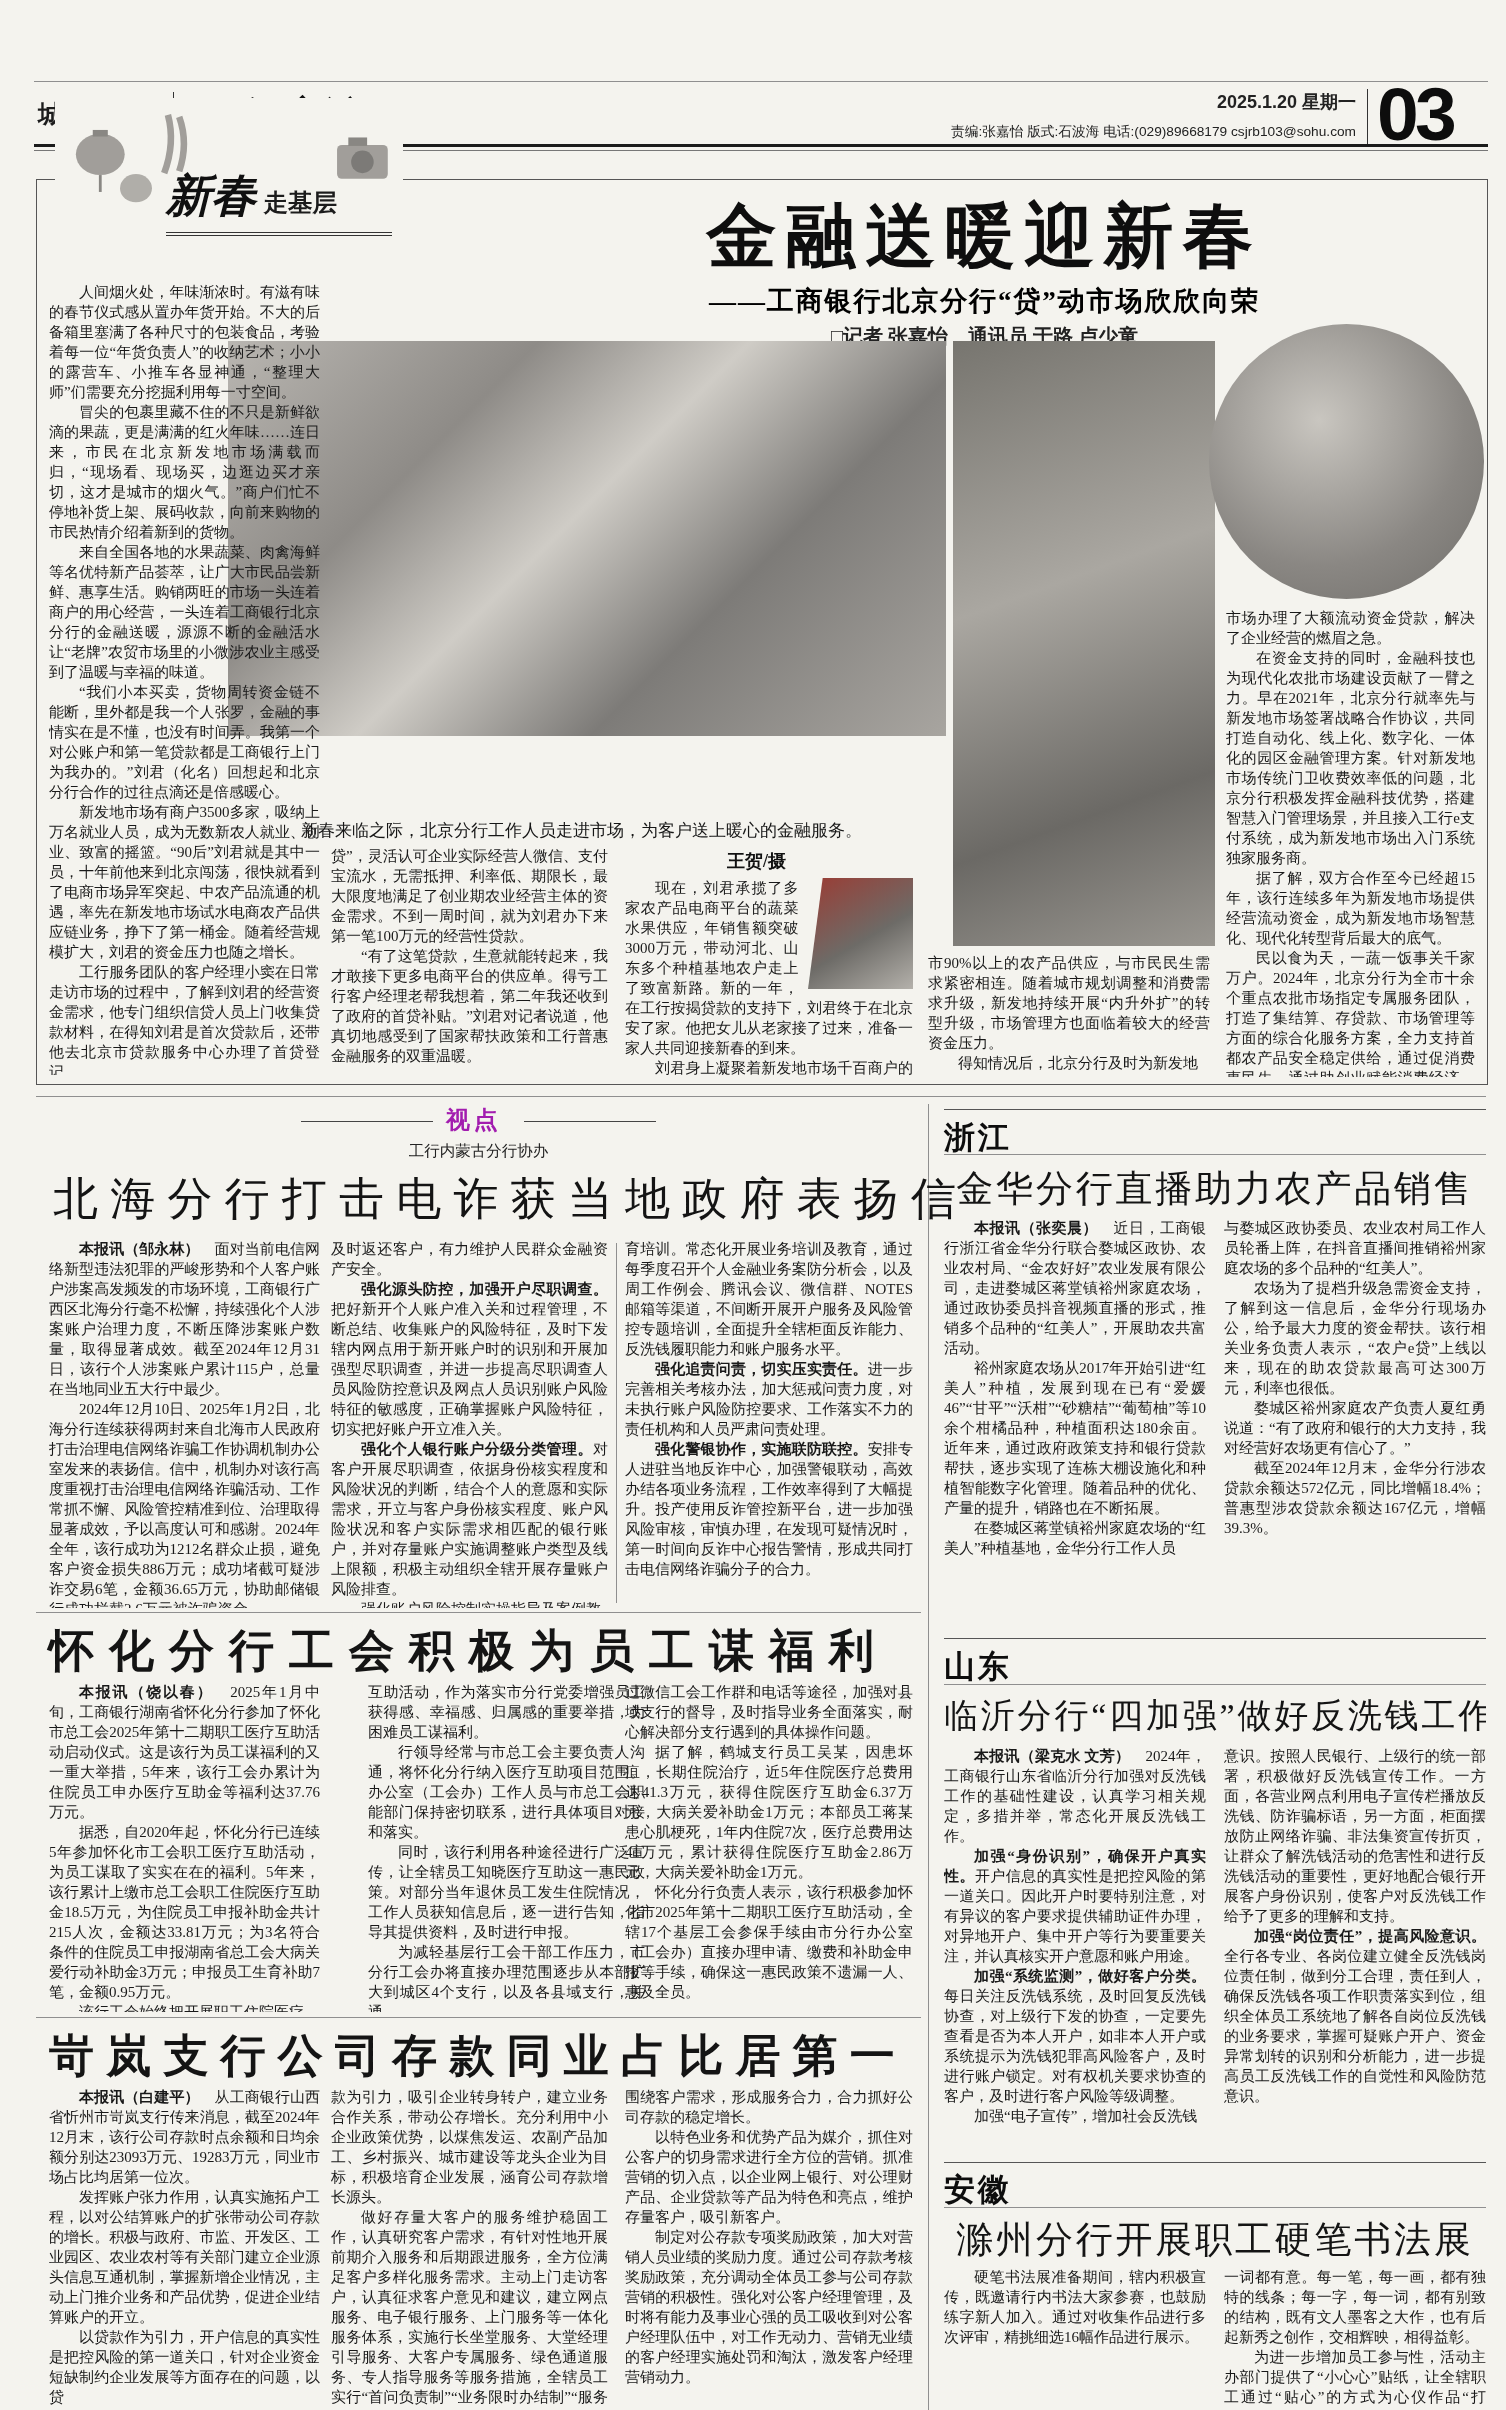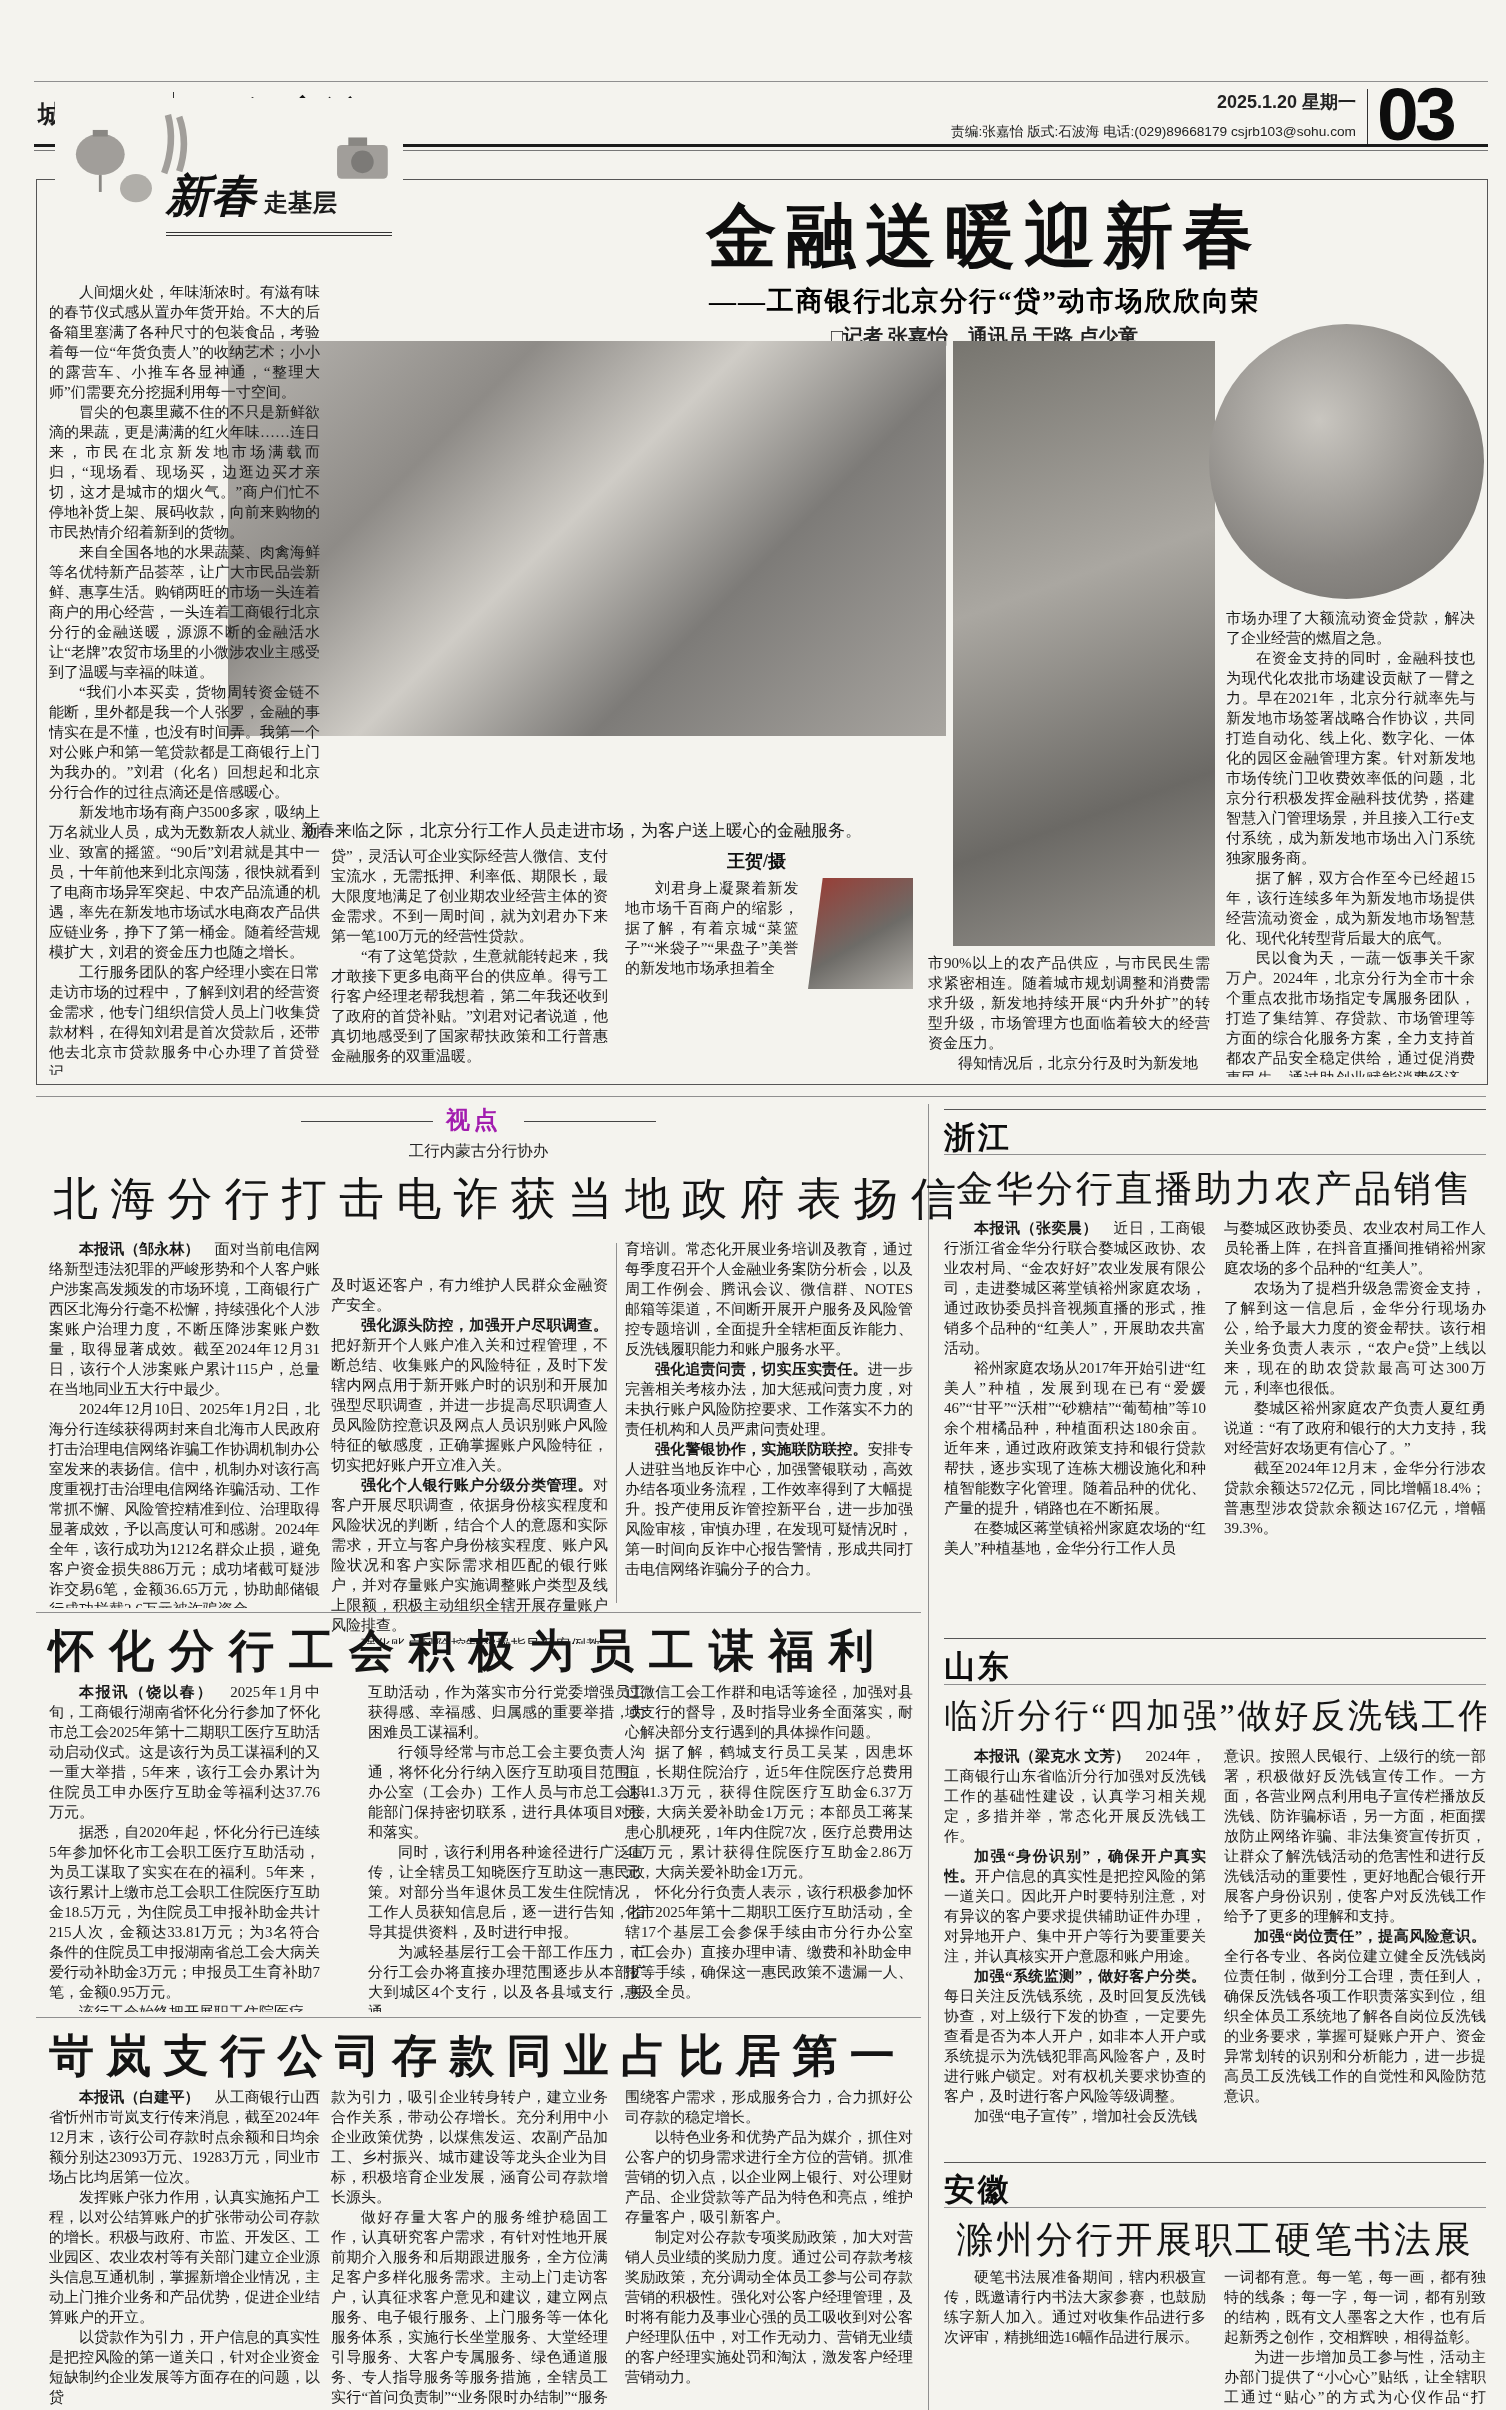--- a/index.html
+++ b/index.html
@@ -103,20 +103,21 @@
       <p>新发地市场有商户3500多家，吸纳上万名就业人员，成为无数新农人就业、创业、致富的摇篮。“90后”刘君就是其中一员，十年前他来到北京闯荡，很快就看到了电商市场异军突起、中农产品流通的机遇，率先在新发地市场试水电商农产品供应链业务，挣下了第一桶金。随着经营规模扩大，刘君的资金压力也随之增长。</p>
       <p>工行服务团队的客户经理小窦在日常走访市场的过程中，了解到刘君的经营资金需求，他专门组织信贷人员上门收集贷款材料，在得知刘君是首次贷款后，还带他去北京市贷款服务中心办理了首贷登记。</p>
       <p>回到行里，小窦会同行内信贷条线进行审议后，第一时间为刘君制定了融资方案，采用北京分行涉农特色场景“农保e</p>
     </div>
   <div class="col" style="left:331px;top:846px;width:277px;height:232px;">
       <p class="cont">贷”，灵活认可企业实际经营人微信、支付宝流水，无需抵押、利率低、期限长，最大限度地满足了创业期农业经营主体的资金需求。不到一周时间，就为刘君办下来第一笔100万元的经营性贷款。</p>
       <p>“有了这笔贷款，生意就能转起来，我才敢接下更多电商平台的供应单。得亏工行客户经理老帮我想着，第二年我还收到了政府的首贷补贴。”刘君对记者说道，他真切地感受到了国家帮扶政策和工行普惠金融服务的双重温暖。</p>
     </div>
   <div class="col" style="left:625px;top:878px;width:288px;height:200px;">
     <span class="inset-float"></span>
+      <p>现在，刘君承揽了多家农产品电商平台的蔬菜水果供应，年销售额突破3000万元，带动河北、山东多个种植基地农户走上了致富新路。新的一年，在工行按揭贷款的支持下，刘君终于在北京安了家。他把女儿从老家接了过来，准备一家人共同迎接新春的到来。</p>
       <p>刘君身上凝聚着新发地市场千百商户的缩影，据了解，有着京城“菜篮子”“米袋子”“果盘子”美誉的新发地市场承担着全</p>
   </div>
   <div class="col" style="left:928px;top:953px;width:282px;height:124px;">
       <p class="cont">市90%以上的农产品供应，与市民民生需求紧密相连。随着城市规划调整和消费需求升级，新发地持续开展“内升外扩”的转型升级，市场管理方也面临着较大的经营资金压力。</p>
       <p>得知情况后，北京分行及时为新发地</p>
     </div>
   <div class="col" style="left:1226px;top:608px;width:249px;height:469px;">
       <p class="cont">市场办理了大额流动资金贷款，解决了企业经营的燃眉之急。</p>
       <p>在资金支持的同时，金融科技也为现代化农批市场建设贡献了一臂之力。早在2021年，北京分行就率先与新发地市场签署战略合作协议，共同打造自动化、线上化、数字化、一体化的园区金融管理方案。针对新发地市场传统门卫收费效率低的问题，北京分行积极发挥金融科技优势，搭建智慧入门管理场景，并且接入工行e支付系统，成为新发地市场出入门系统独家服务商。</p>
       <p>据了解，双方合作至今已经超15年，该行连续多年为新发地市场提供经营流动资金，成为新发地市场智慧化、现代化转型背后最大的底气。</p>
@@ -128,21 +129,21 @@
 
   <div class="hl" style="left:301px;top:1121px;width:132px;background:#444;"></div>
   <div class="hl" style="left:524px;top:1121px;width:132px;background:#444;"></div>
   <div class="viewpoint-label" style="left:446px;top:1104px;">视点</div>
   <div class="viewpoint-sub" style="left:36px;top:1141px;width:885px;">工行内蒙古分行协办</div>
   <div class="headline-l" style="left:53px;top:1169px;">北海分行打击电诈获当地政府表扬信</div>
   <div class="col" style="left:49px;top:1239px;width:271px;height:369px;">
       <p><strong>本报讯（邹永林）</strong>　面对当前电信网络新型违法犯罪的严峻形势和个人客户账户涉案高发频发的市场环境，工商银行广西区北海分行毫不松懈，持续强化个人涉案账户治理力度，不断压降涉案账户数量，取得显著成效。截至2024年12月31日，该行个人涉案账户累计115户，总量在当地同业五大行中最少。</p>
       <p>2024年12月10日、2025年1月2日，北海分行连续获得两封来自北海市人民政府打击治理电信网络诈骗工作协调机制办公室发来的表扬信。信中，机制办对该行高度重视打击治理电信网络诈骗活动、工作常抓不懈、风险管控精准到位、治理取得显著成效，予以高度认可和感谢。2024年全年，该行成功为1212名群众止损，避免客户资金损失886万元；成功堵截可疑涉诈交易6笔，金额36.65万元，协助邮储银行成功拦截2.6万元被诈骗资金，</p>
     </div>
-  <div class="col" style="left:331px;top:1239px;width:277px;height:369px;margin-top:36px;">
+  <div class="col" style="left:331px;top:1239px;width:277px;height:369px;">
       <p class="cont">及时返还客户，有力维护人民群众金融资产安全。</p>
       <p><strong>强化源头防控，加强开户尽职调查。</strong>把好新开个人账户准入关和过程管理，不断总结、收集账户的风险特征，及时下发辖内网点用于新开账户时的识别和开展加强型尽职调查，并进一步提高尽职调查人员风险防控意识及网点人员识别账户风险特征的敏感度，正确掌握账户风险特征，切实把好账户开立准入关。</p>
       <p><strong>强化个人银行账户分级分类管理。</strong>对客户开展尽职调查，依据身份核实程度和风险状况的判断，结合个人的意愿和实际需求，开立与客户身份核实程度、账户风险状况和客户实际需求相匹配的银行账户，并对存量账户实施调整账户类型及线上限额，积极主动组织全辖开展存量账户风险排查。</p>
       <p>强化账户风险控制实操指导及案例教</p>
     </div>
   <div class="vl" style="left:616px;top:1243px;height:360px;"></div>
   <div class="col" style="left:625px;top:1239px;width:288px;height:369px;">
       <p class="cont">育培训。常态化开展业务培训及教育，通过每季度召开个人金融业务案防分析会，以及周工作例会、腾讯会议、微信群、NOTES邮箱等渠道，不间断开展开户服务及风险管控专题培训，全面提升全辖柜面反诈能力、反洗钱履职能力和账户服务水平。</p>
       <p><strong>强化追责问责，切实压实责任。</strong>进一步完善相关考核办法，加大惩戒问责力度，对未执行账户风险防控要求、工作落实不力的责任机构和人员严肃问责处理。</p>
       <p><strong>强化警银协作，实施联防联控。</strong>安排专人进驻当地反诈中心，加强警银联动，高效办结各项业务流程，工作效率得到了大幅提升。投产使用反诈管控新平台，进一步加强风险审核，审慎办理，在发现可疑情况时，第一时间向反诈中心报告警情，形成共同打击电信网络诈骗分子的合力。</p>

